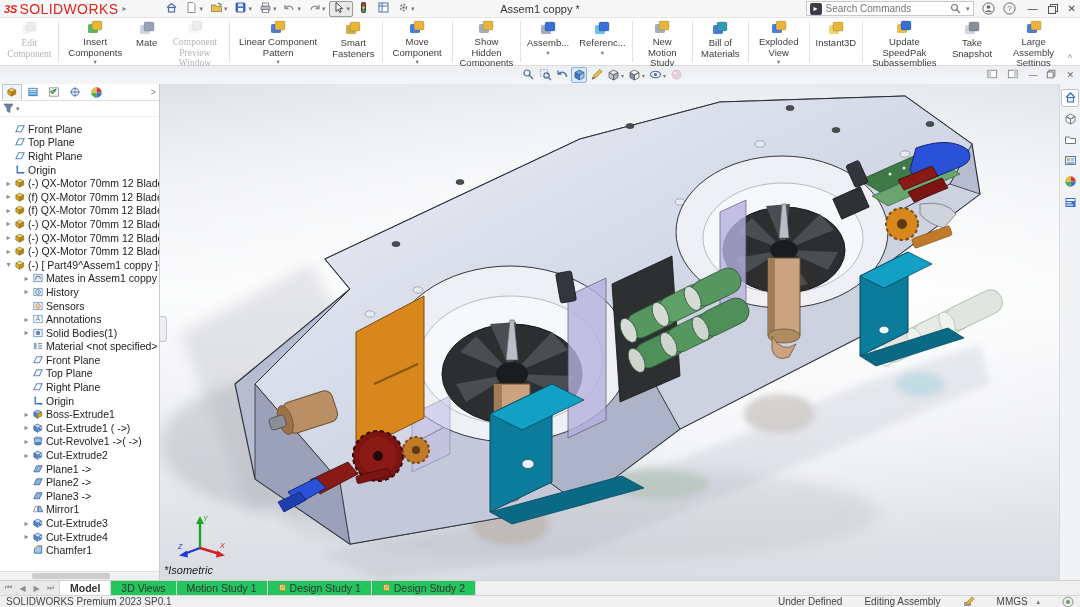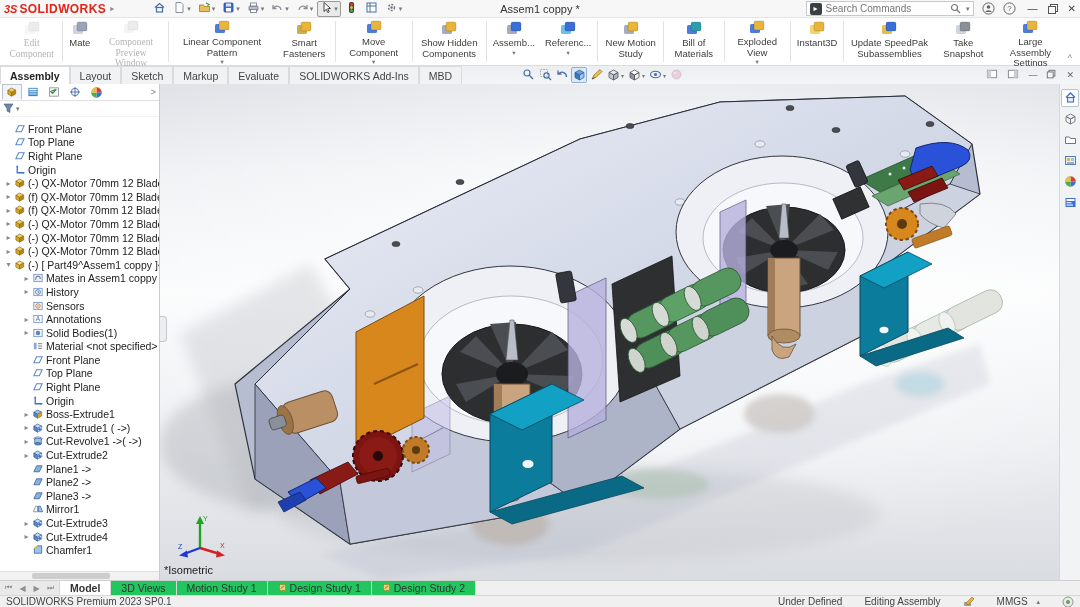--- a/index.html
+++ b/index.html
@@ -4,21 +4,21 @@
 <style>
   * { margin:0; padding:0; box-sizing:border-box; }
   html,body { width:1080px; height:607px; overflow:hidden; }
   body { font-family:"Liberation Sans", sans-serif; font-size:11px; color:#333; background:#fff; }
   .app { position:relative; width:1080px; height:607px; display:flex; flex-direction:column; background:#fff; }
 
   
   .titlebar { height:18px; display:flex; align-items:center; background:#f7f7f7; border-bottom:1px solid #e4e4e4; padding:0 4px; flex:0 0 18px; position:relative; }
   .brand { display:flex; align-items:center; gap:2px; margin-right:10px; }
   .brand .ds { color:#e2231a; font-weight:bold; font-style:italic; font-size:11px; }
-  .brand .sw { color:#e2231a; font-weight:bold; font-size:12px; letter-spacing:.4px; }
+  .brand .sw { color:#e2231a; font-weight:normal; font-size:14px; letter-spacing:.4px; }
   .brand-exp { color:#888; font-size:8px; margin-left:2px; }
   .quickbar { display:flex; align-items:center; gap:1px; margin-left:26px; }
   .qbtn { display:flex; align-items:center; height:16px; padding:0 2px; border:1px solid transparent; border-radius:2px; }
   .qbtn.pressed { border-color:#9a9a9a; background:#e9e9e9; }
   .qcaret { font-size:7px; color:#777; margin-left:1px; }
   .doc-title { position:absolute; left:50%; transform:translateX(-50%); top:0; height:18px; line-height:18px; color:#333; font-size:11px; }
   .tb-right { margin-left:auto; display:flex; align-items:center; gap:8px; }
   .searchbox { display:flex; align-items:center; gap:4px; width:168px; height:15px; border:1px solid #c9c9c9; background:#fff; padding:0 3px; }
   .searchbox input { border:none; outline:none; flex:1; font-size:10px; color:#999; font-family:"Liberation Sans",sans-serif; width:90px; background:transparent; }
   .sw-search-logo { width:12px; height:12px; background:#3a3f46; border-radius:2px; color:#fff; font-size:8px; line-height:12px; text-align:center; }
@@ -65,20 +65,21 @@
   .trow .ticon { width:13px; flex:0 0 13px; display:flex; align-items:center; justify-content:center; }
   .trow .tlabel { font-size:10.5px; color:#222; margin-left:2px; }
   .hscroll { height:9px; background:#f2f2f2; border-top:1px solid #e0e0e0; position:relative; flex:0 0 9px; }
   .hscroll .thumb { position:absolute; left:32px; top:1px; width:78px; height:6px; background:#cdcdcd; border-radius:2px; }
 
   
   .viewport { flex:1; position:relative; overflow:hidden;
       background:
         radial-gradient(ellipse 900px 420px at 55% 38%, rgba(255,255,255,.95), rgba(255,255,255,0) 70%),
         linear-gradient(180deg,#dfe2e7 0%,#eef0f3 18%,#fafbfc 42%,#eceef1 72%,#d9dce1 100%);
+      font-style: italic;
   }
   .view-label { position:absolute; left:4px; bottom:4px; font-size:11px; color:#1a1a1a; }
   .triad { position:absolute; left:16px; bottom:22px; }
   .splitter-pill { position:absolute; left:0px; top:232px; width:7px; height:26px; background:#eceef0; border:1px solid #c5c7cb; border-left:none; border-radius:0 4px 4px 0; }
 
   
   .taskpane { position:absolute; right:0; top:0; bottom:0; width:21px; background:#f2f3f5; border-left:1px solid #d6d8db; display:flex; flex-direction:column; align-items:center; padding-top:5px; gap:3px; }
   .tpbtn { width:18px; height:18px; display:flex; align-items:center; justify-content:center; border:1px solid transparent; border-radius:2px; }
   .tpbtn.active { border-color:#b9c3d0; background:#fff; }
 
@@ -222,20 +223,30 @@
             <rect x="2" y="4" width="10" height="9" rx="1.5" fill="#e0e0e0" opacity=".9"></rect>
             <rect x="6" y="1" width="10" height="9" rx="1.5" fill="#c9c9c9" stroke="rgba(0,0,0,.25)" stroke-width=".6"></rect>
           </svg>
         </div>
         <div class="rlabel" style="max-width: 58px;">Edit Component</div>
       </div>
       <div class="rdivider"></div>
       <div class="rbtn">
         <div class="ricon">
           <svg width="18" height="16" viewBox="0 0 18 16">
+            <rect x="2" y="4" width="10" height="9" rx="1.5" fill="#4caf50" opacity=".9"></rect>
+            <rect x="6" y="1" width="10" height="9" rx="1.5" fill="#e8b53a" stroke="rgba(0,0,0,.25)" stroke-width=".6"></rect>
+          </svg>
+        </div>
+        <div class="rlabel" style="max-width: 108px;">Insert Components</div>
+        <div class="rcaret">▾</div>
+      </div>
+      <div class="rbtn">
+        <div class="ricon">
+          <svg width="18" height="16" viewBox="0 0 18 16">
             <rect x="2" y="4" width="10" height="9" rx="1.5" fill="#c9d0de" opacity=".9"></rect>
             <rect x="6" y="1" width="10" height="9" rx="1.5" fill="#9aa4b8" stroke="rgba(0,0,0,.25)" stroke-width=".6"></rect>
           </svg>
         </div>
         <div class="rlabel" style="max-width: 40px;">Mate</div>
       </div>
       <div class="rbtn disabled">
         <div class="ricon">
           <svg width="18" height="16" viewBox="0 0 18 16">
             <rect x="2" y="4" width="10" height="9" rx="1.5" fill="#e0e0e0" opacity=".9"></rect>
@@ -372,29 +383,20 @@
             <rect x="2" y="4" width="10" height="9" rx="1.5" fill="#3a6fd8" opacity=".9"></rect>
             <rect x="6" y="1" width="10" height="9" rx="1.5" fill="#e8b53a" stroke="rgba(0,0,0,.25)" stroke-width=".6"></rect>
           </svg>
         </div>
         <div class="rlabel" style="max-width: 76px;">Large Assembly Settings</div>
       </div>
       <div class="ribbon-collapse">^</div>
     </div>
 
   <div class="tabrow">
-    <div id="doctabs" style="display:flex;align-items:flex-end;">
-        <div class="dtab active">Assembly</div>
-        <div class="dtab">Layout</div>
-        <div class="dtab">Sketch</div>
-        <div class="dtab">Markup</div>
-        <div class="dtab">Evaluate</div>
-        <div class="dtab">SOLIDWORKS Add-Ins</div>
-        <div class="dtab">MBD</div>
-      </div>
     <div class="headsup" id="headsup">
         <div class="hbtn">
           <span><svg width="13" height="13" viewBox="0 0 13 13">
               <circle cx="5" cy="5" r="3" fill="none" stroke="#4a6fa5" stroke-width="1.2"></circle>
               <line x1="7.3" y1="7.3" x2="11" y2="11" stroke="#4a6fa5" stroke-width="1.4"></line>
             </svg></span>
         </div>
         <div class="hbtn">
           <span><svg width="13" height="13" viewBox="0 0 13 13">
               <rect x="1.5" y="1.5" width="7" height="7" fill="none" stroke="#9aa0ad" stroke-width=".9" stroke-dasharray="1.6 1.2"></rect>

